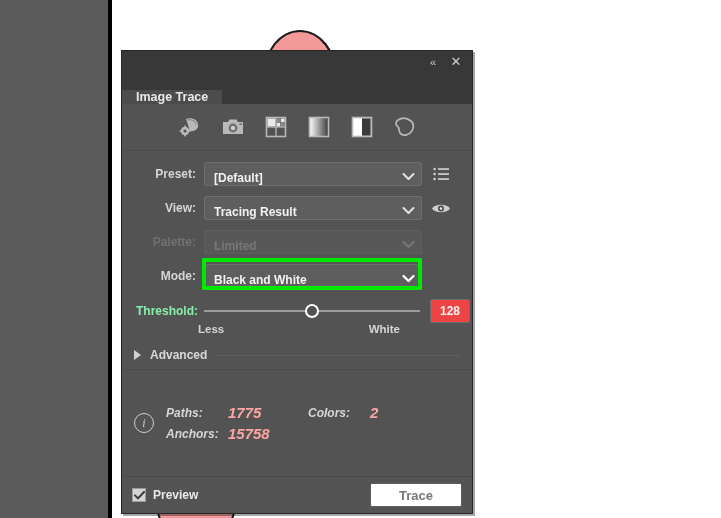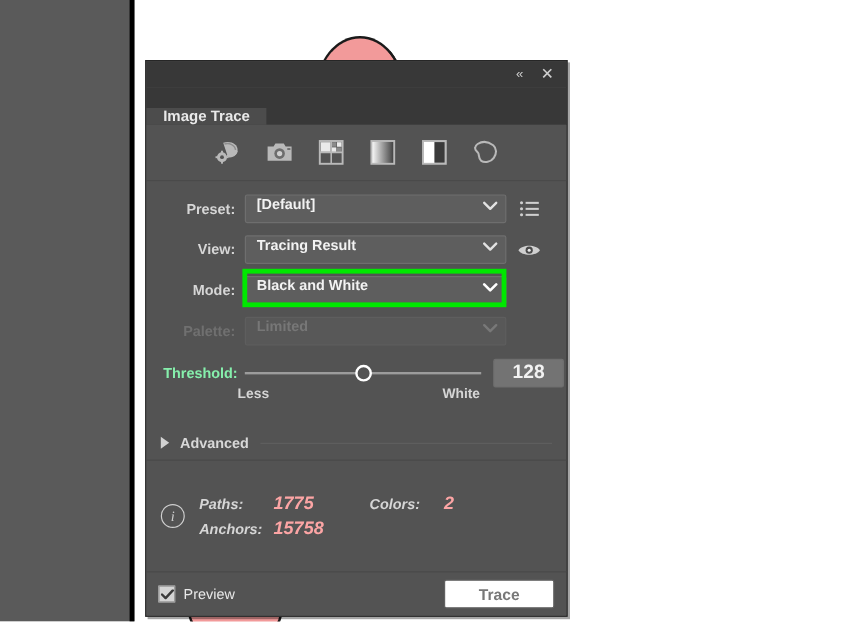--- a/index.html
+++ b/index.html
@@ -162,21 +162,21 @@
     flex: 0 0 auto;
     user-select: none;
   }
   .dropdown {
     flex: 1 1 auto;
     height: 24px;
     background: #5e5e5e;
     border: 1px solid #6e6e6e;
     border-radius: 2px;
     display: flex;
-    align-items: flex-start;
+    align-items: flex-end;
     padding: 0 6px 0 9px;
     box-sizing: border-box;
     cursor: pointer;
   }
   .dropdown-value {
     flex: 1 1 auto;
     font-size: 12px;
     color: #f2f2f2;
     font-weight: bold;
     white-space: nowrap;
@@ -252,29 +252,29 @@
     margin-left: -7px;
     width: 14px;
     height: 14px;
     border-radius: 50%;
     border: 2px solid #ffffff;
     background: #535353;
     box-sizing: border-box;
     cursor: pointer;
   }
   #threshold-value-box {
-    width: 59px;
+    width: 40px;
     height: 24px;
-    background: #737373;
+    background: #ef4444;
     border: 1px solid #6e6e6e;
     border-radius: 2px;
     display: flex;
     align-items: center;
     justify-content: center;
-    font-size: 16px;
+    font-size: 12px;
     color: #f2f2f2;
     font-weight: bold;
     box-sizing: border-box;
     cursor: text;
   }
   #threshold-scale {
     display: flex;
     padding: 0 62px 0 76px;
     justify-content: space-between;
     margin-top: -1px;
@@ -285,21 +285,21 @@
     color: #d6d6d6;
     font-weight: bold;
     user-select: none;
   }
 
   
   #advanced-row {
     display: flex;
     align-items: center;
     height: 28px;
-    margin-top: 20px;
+    margin-top: 6px;
     padding: 0 12px;
     cursor: pointer;
     border-bottom: 1px solid #4a4a4a;
   }
   #advanced-triangle {
     width: 0; height: 0;
     border-left: 7px solid #d2d2d2;
     border-top: 5px solid transparent;
     border-bottom: 5px solid transparent;
     margin-right: 9px;
@@ -381,21 +381,21 @@
     border: 1px solid #9a9a9a;
     display: flex;
     align-items: center;
     justify-content: center;
     margin-right: 7px;
     box-sizing: border-box;
   }
   #preview-label {
     font-size: 12px;
     color: #e9e9e9;
-    font-weight: normal;
+    font-weight: bold;
     user-select: none;
   }
   #trace-button {
     margin-left: auto;
     width: 92px;
     height: 24px;
     background: #ffffff;
     border: 1px solid #616161;
     border-radius: 2px;
     display: flex;
@@ -532,46 +532,46 @@
         </div>
         <div class="row-trail">
           <svg width="20" height="13" viewBox="0 0 20 13">
             <path d="M1 6.5 C4 1.5 16 1.5 19 6.5 C16 11.5 4 11.5 1 6.5 Z" fill="#cfcfcf"></path>
             <circle cx="10" cy="6.5" r="3" fill="#4a4a4a"></circle>
             <circle cx="10" cy="6.5" r="1.3" fill="#e9e9e9"></circle>
           </svg>
         </div>
       </div>
 
+      <div class="form-row disabled">
+        <div class="row-label">Palette:</div>
+        <div class="dropdown">
+          <div class="dropdown-value">Limited</div>
+          <span class="chev">
+            <svg width="13" height="9" viewBox="0 0 13 9">
+                <path d="M1.5 2 L6.5 7 L11.5 2" fill="none" stroke="#787878" stroke-width="2" stroke-linecap="round" stroke-linejoin="round"></path>
+              </svg>
+          </span>
+        </div>
+        <div class="row-trail empty"></div>
+      </div>
+
       <div class="form-row">
         <div class="row-label">Mode:</div>
         <div class="dropdown">
           <div class="dropdown-value">Black and White</div>
           <span class="chev">
             <svg width="13" height="9" viewBox="0 0 13 9">
                 <path d="M1.5 2 L6.5 7 L11.5 2" fill="none" stroke="#ffffff" stroke-width="2.2" stroke-linecap="round" stroke-linejoin="round"></path>
               </svg>
           </span>
         </div>
         <div class="row-trail empty"></div>
         <div id="mode-highlight" style="border-color: rgb(0, 232, 0);"></div>
       </div>
-
-      <div class="form-row disabled">
-        <div class="row-label">Palette:</div>
-        <div class="dropdown">
-          <div class="dropdown-value">Limited</div>
-          <span class="chev">
-            <svg width="13" height="9" viewBox="0 0 13 9">
-                <path d="M1.5 2 L6.5 7 L11.5 2" fill="none" stroke="#787878" stroke-width="2" stroke-linecap="round" stroke-linejoin="round"></path>
-              </svg>
-          </span>
-        </div>
-        <div class="row-trail empty"></div>
-      </div>
     </div>
 
     <div id="threshold-row">
       <div id="threshold-label">Threshold:</div>
       <div id="threshold-slider">
         <div id="threshold-track"></div>
         <div id="threshold-handle" style="left: 50%;"></div>
       </div>
       <div id="threshold-value-box">128</div>
     </div>

